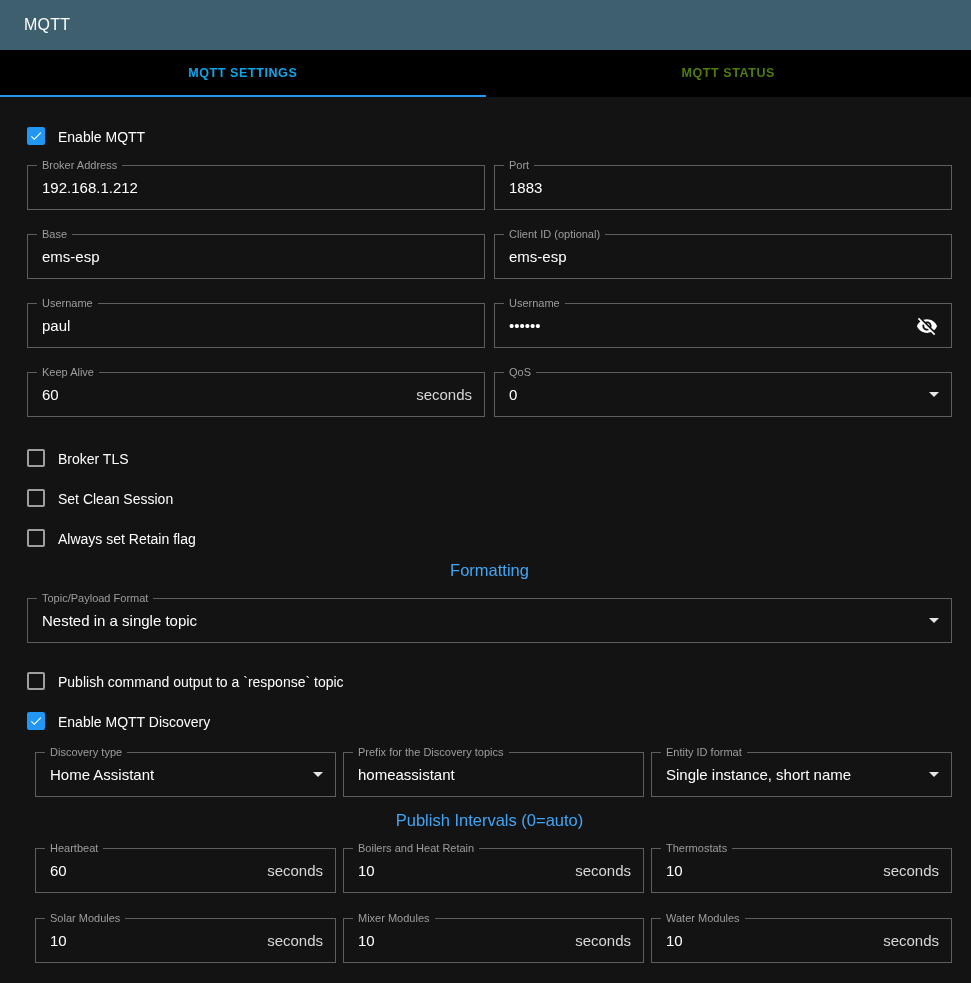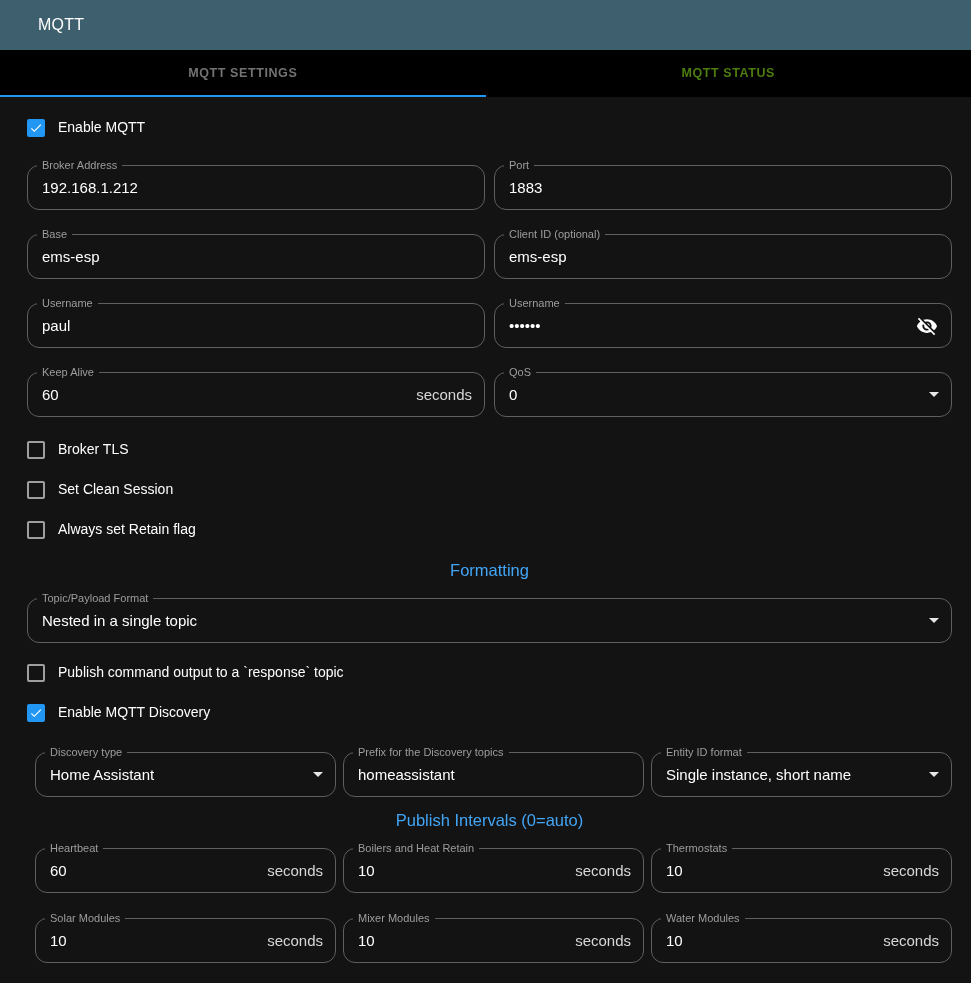--- a/index.html
+++ b/index.html
@@ -5,54 +5,54 @@
   * { box-sizing: border-box; margin: 0; padding: 0; }
   html,body { background:#131313; }
   body {
     width: 971px; min-height: 983px; margin: 0 auto;
     font-family: "Liberation Sans", sans-serif;
     color: #fff;
   }
   
   .appbar {
     height: 50px; background:#3d5f6e; display:flex; align-items:center;
-    padding-left: 38px;
+    padding-left: 24px;
   }
   .appbar .title { font-size: 16px; font-weight: 500; letter-spacing:.2px; color:#fff; }
   
   .tabs { height: 47px; background:#000; display:flex; }
   .tab {
     flex:1; display:flex; align-items:center; justify-content:center;
     font-size: 12.5px; font-weight: 600; letter-spacing:.6px; text-transform:uppercase;
     color:#4d7c0f; cursor:pointer; border-bottom:2px solid transparent;
   }
-  .tab.active { color:#737373; border-bottom-color:#2196f3; }
+  .tab.active { color:#0ea5e9; border-bottom-color:#2196f3; }
   
   main { padding: 18px 19px 20px 27px; background:#131313; }
   
-  .cbrow { display:flex; align-items:flex-start; gap:13px; height:26px; margin-bottom:14px; cursor:pointer; }
+  .cbrow { display:flex; align-items:flex-end; gap:13px; height:26px; margin-bottom:14px; cursor:pointer; }
   .cbrow.first { margin-top:4px; margin-bottom:20px; }
   .cb {
     width:18px; height:18px; border:2px solid #9e9e9e; border-radius:2px;
     display:inline-flex; align-items:center; justify-content:center; flex:0 0 auto;
   }
   .cb svg { display:none; width:16px; height:16px; fill:#fff; }
   .cb.checked { background:#2196f3; border-color:#2196f3; }
   .cb.checked svg { display:block; }
   .cblabel { font-size:14px; color:#fff; }
   
   h2.section { font-size:16.5px; font-weight:400; color:#42a5f5; margin: 10px 0 18px; text-align: center; }
   
   .row { display:grid; gap:9px; margin-bottom:24px; }
   .cols2 { grid-template-columns: 1fr 1fr; }
   .cols3 { grid-template-columns: 1fr 1fr 1fr; gap:7px;padding-left:8px; }
   .row.tight { margin-bottom:25px; }
   
   .field {
-    position:relative; height:45px; border:1px solid #5f5f5f; border-radius:12px;
+    position:relative; height:45px; border:1px solid #5f5f5f; border-radius:0;
     display:flex; align-items:center; padding:0 12px; background:#131313;
   }
   .flabel {
     position:absolute; top:-7px; left:9px; padding:0 5px;
     font-size:11px; line-height:13px; color:#9d9d9d; background:#131313; white-space:nowrap;
   }
   .field input {
     flex:1; min-width:0; background:transparent; border:0; outline:0;
     color:#fff; font-size:15px; font-family:inherit; padding:0 2px;
   }

